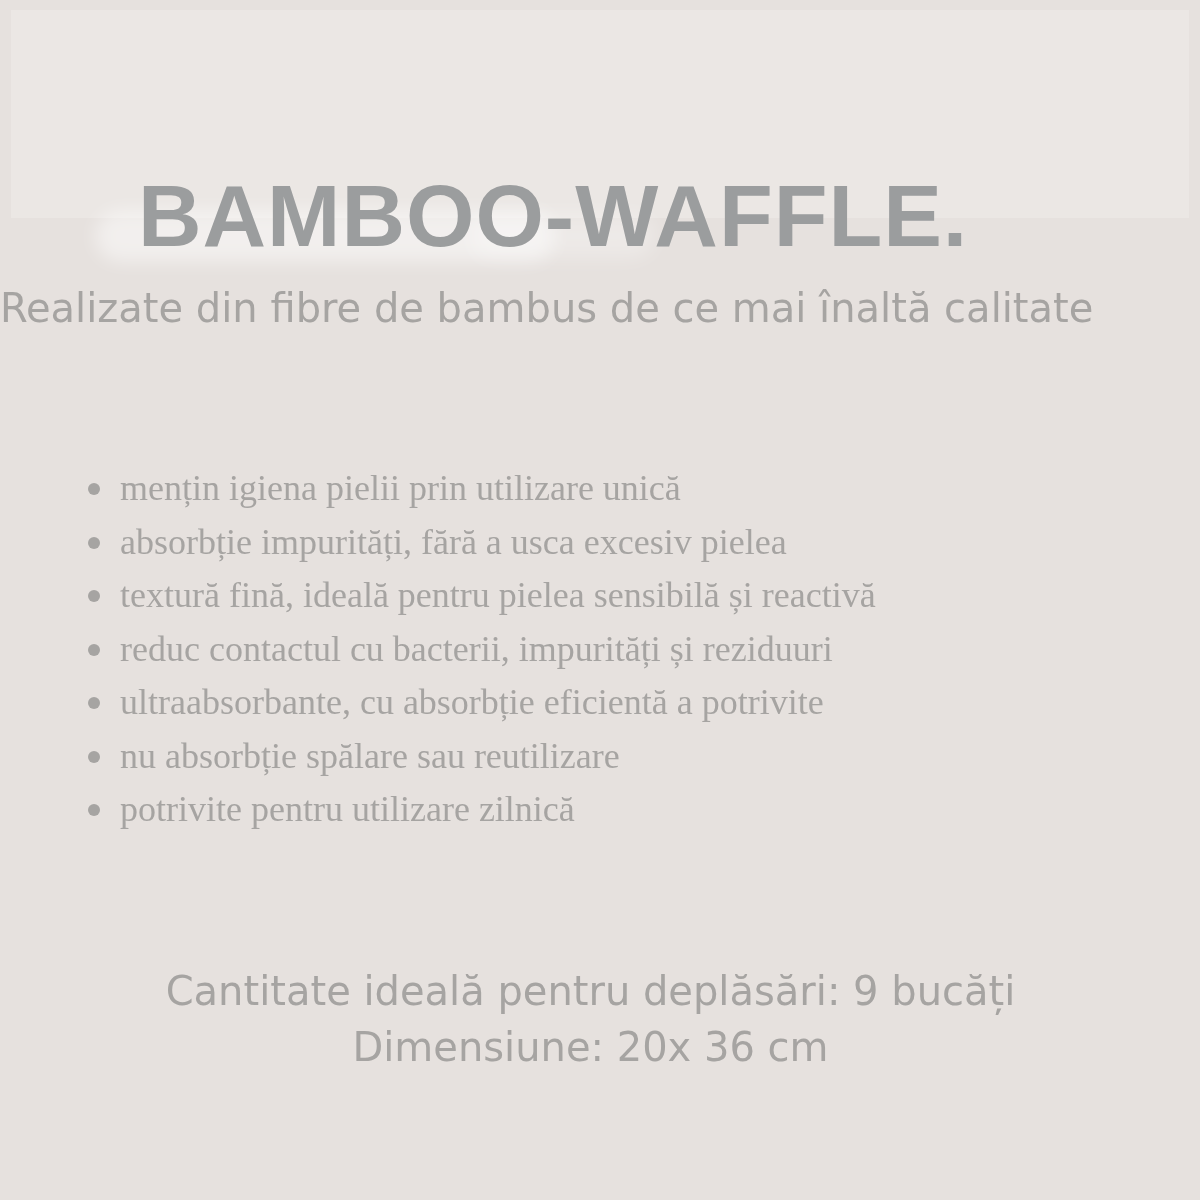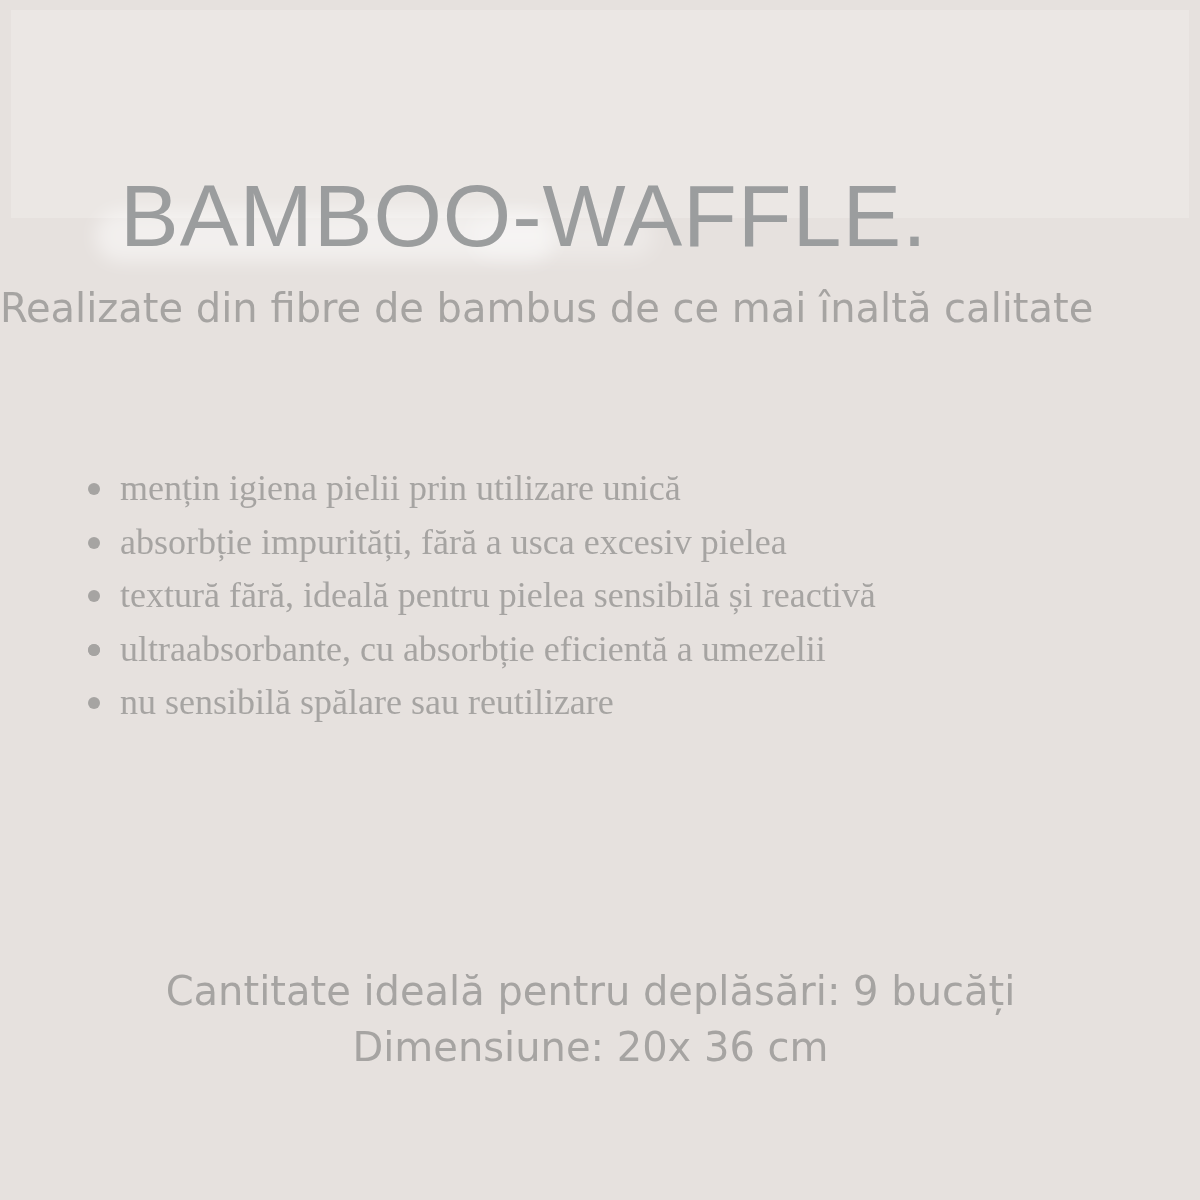--- a/index.html
+++ b/index.html
@@ -44,25 +44,25 @@
     left: 470px;
     top: 214px;
     width: 185px;
     height: 44px;
     border-radius: 22px;
     background: rgba(255, 255, 255, 0.30);
     filter: blur(10px);
   }
   .page-title {
     position: absolute;
-    left: 120px;
+    left: 138px;
     top: 113px;
     font-size: 88px;
     line-height: 1;
-    font-weight: 400;
+    font-weight: 700;
     letter-spacing: 1px;
     color: var(--title-color, #9b9d9e);
     white-space: nowrap;
   }
   .subtitle {
     position: absolute;
     left: 0;
     top: 283px;
     width: 964px;
     text-align: center;
@@ -127,32 +127,37 @@
     <li>
       <span class="bullet-dot"></span>
       <span>mențin igiena pielii prin utilizare unică</span>
     </li>
     <li>
       <span class="bullet-dot"></span>
       <span>absorbție impurități, fără a usca excesiv pielea</span>
     </li>
     <li>
       <span class="bullet-dot"></span>
-      <span>textură fără, ideală pentru pielea sensibilă și reactivă</span>
+      <span>textură fină, ideală pentru pielea sensibilă și reactivă</span>
     </li>
     <li>
       <span class="bullet-dot"></span>
+      <span>reduc contactul cu bacterii, impurități și reziduuri</span>
     </li>
     <li>
       <span class="bullet-dot"></span>
-      <span>ultraabsorbante, cu absorbție eficientă a umezelii</span>
+      <span>ultraabsorbante, cu absorbție eficientă a potrivite</span>
     </li>
     <li>
       <span class="bullet-dot"></span>
-      <span>nu sensibilă spălare sau reutilizare</span>
+      <span>nu absorbție spălare sau reutilizare</span>
+    </li>
+    <li>
+      <span class="bullet-dot"></span>
+      <span>potrivite pentru utilizare zilnică</span>
     </li>
   </ul>
 
   <div class="footer-block">
     <div>Cantitate ideală pentru deplăsări: 9 bucăți</div>
     <div>Dimensiune: 20x 36 cm</div>
   </div>
 
 </div>
 

